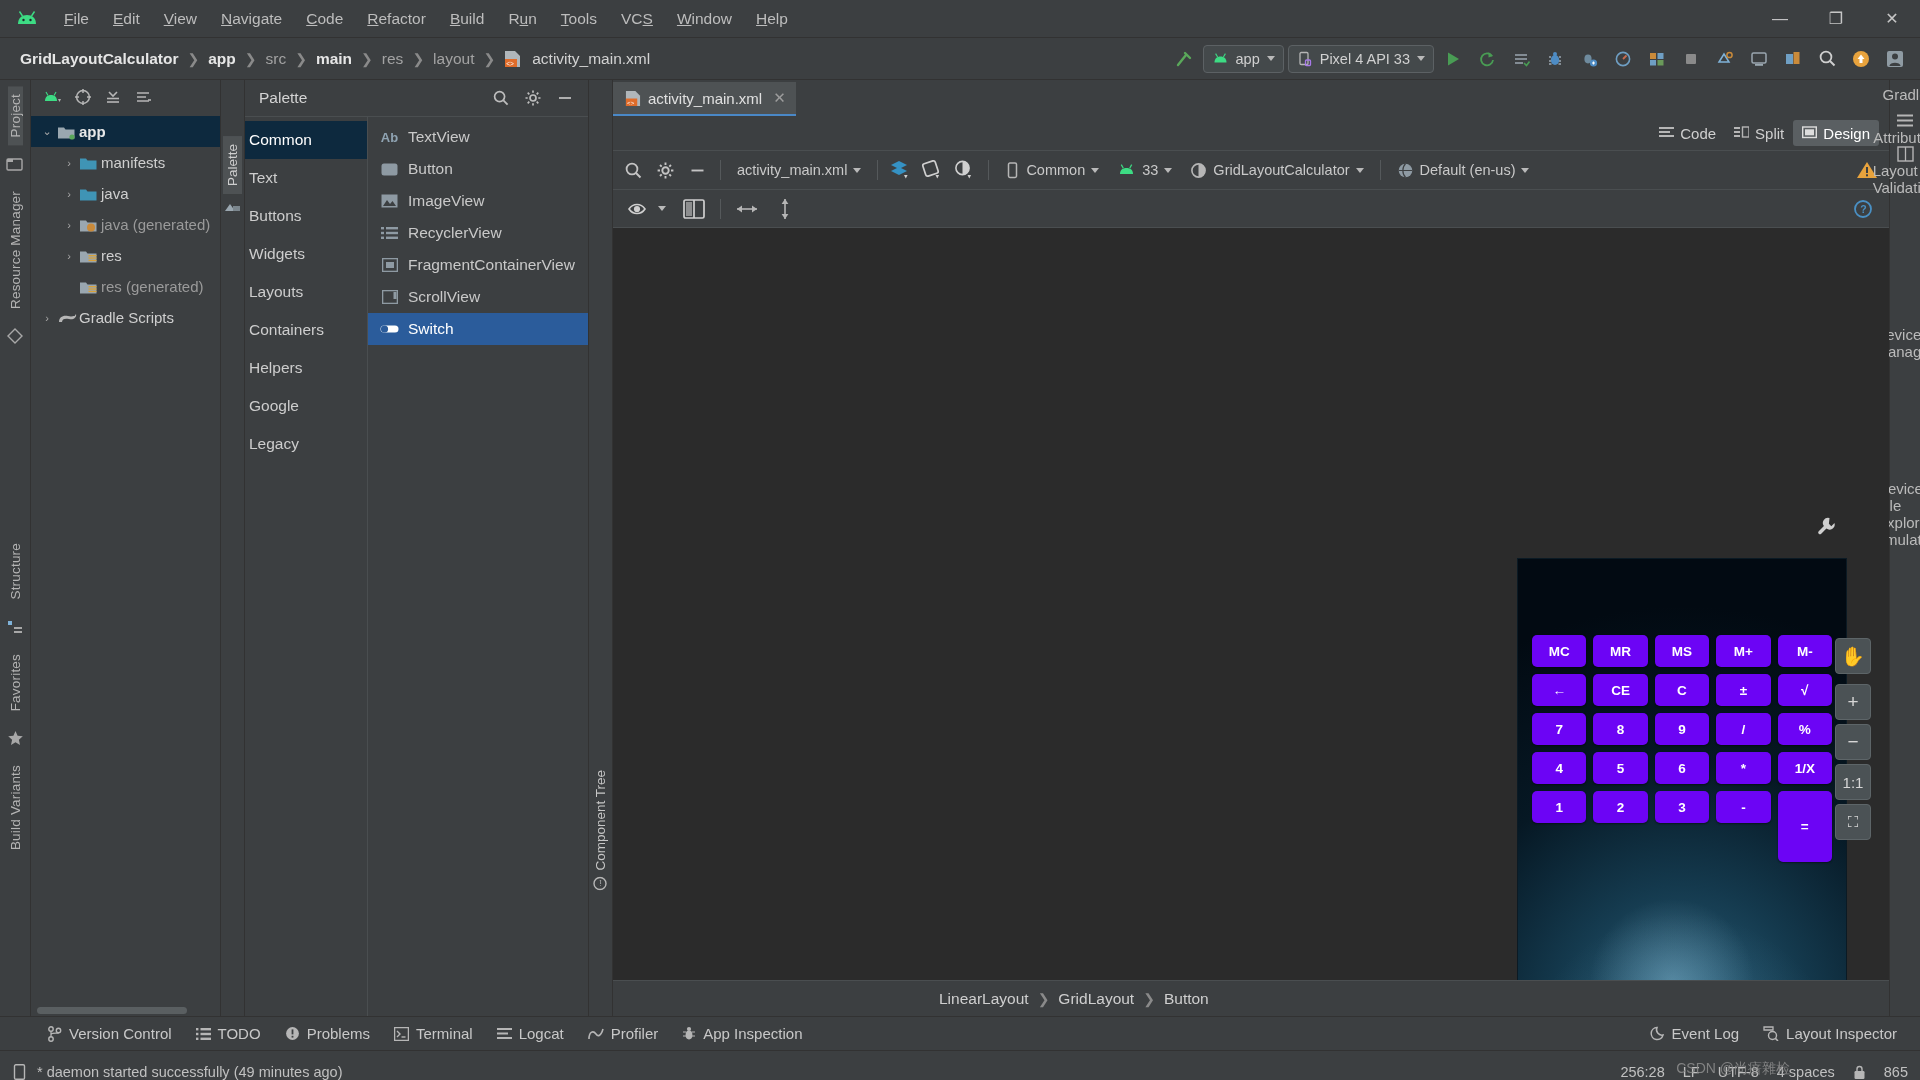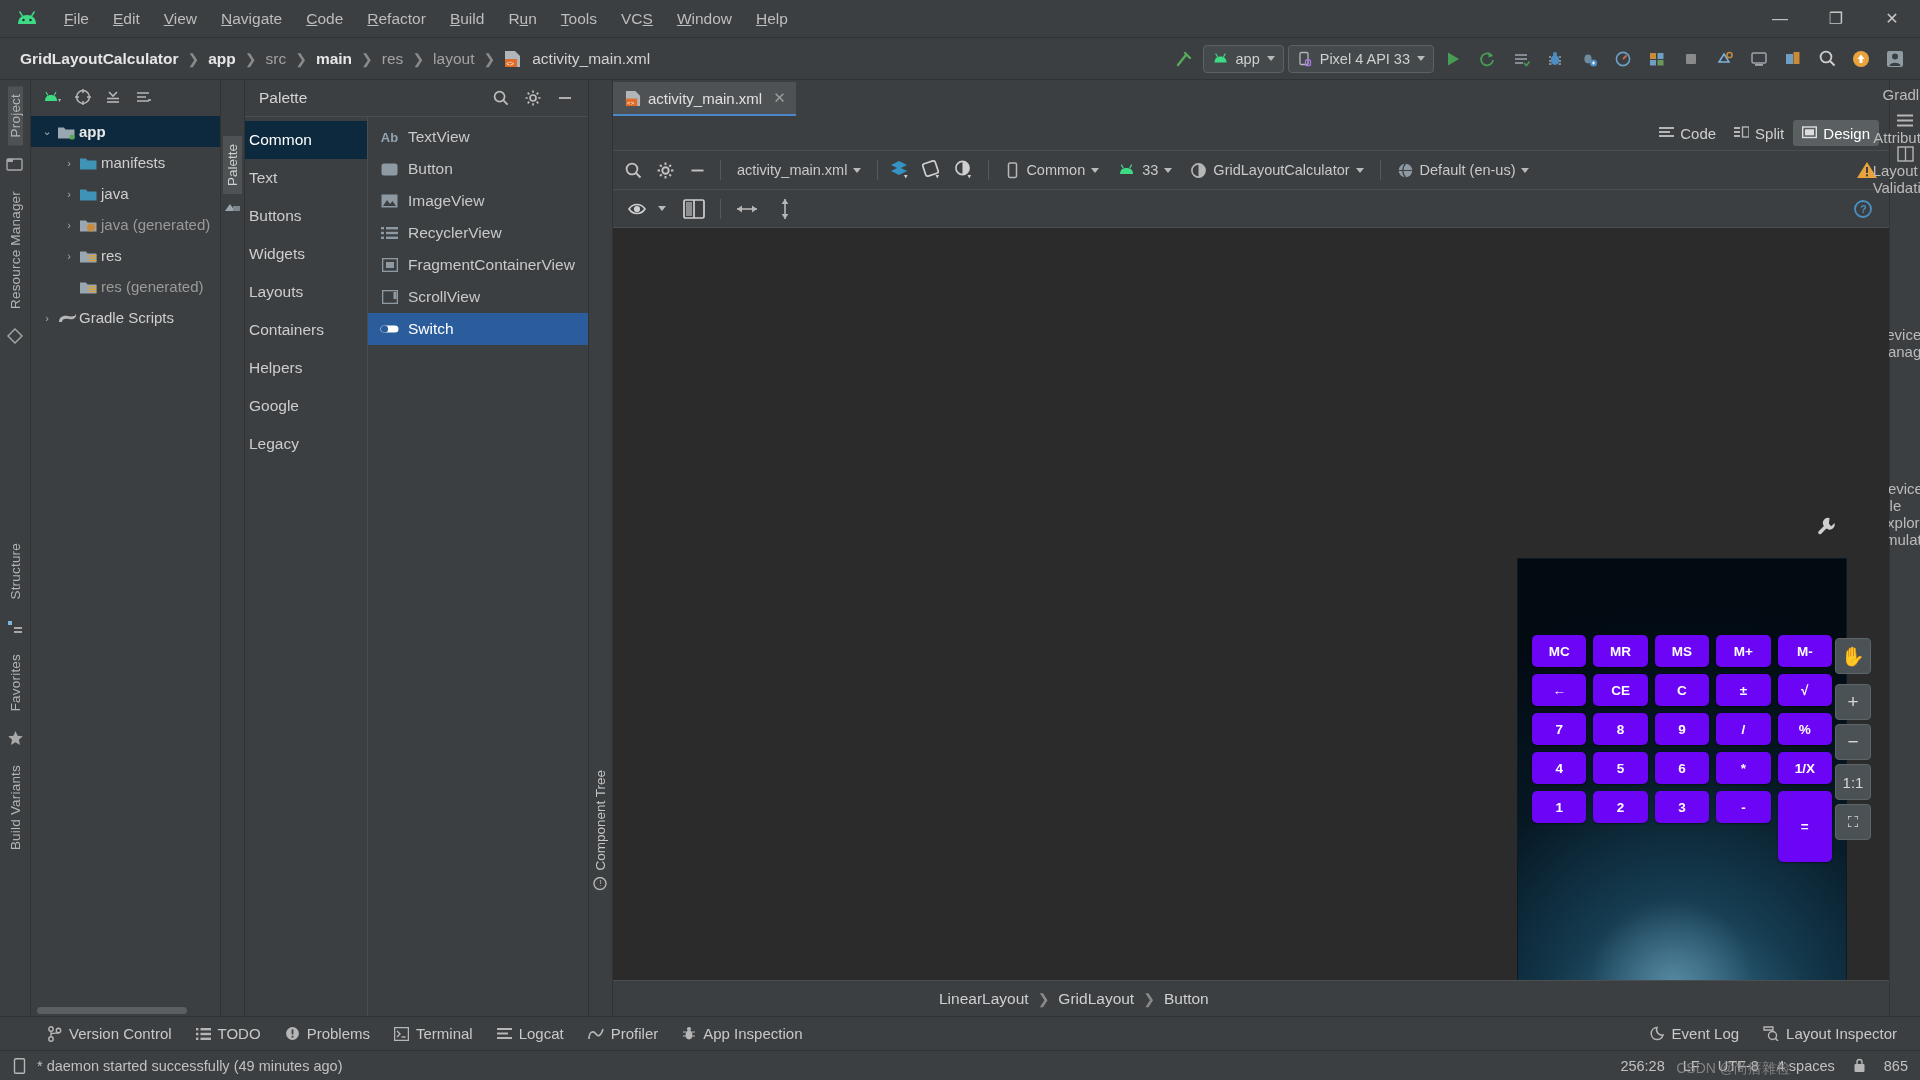--- a/index.html
+++ b/index.html
@@ -149,21 +149,21 @@
               padding-left:320px; gap:0px; border-top:1px solid #4a4e50;}
   .bcrumb{ color:#cfcfcf; font-size:15.5px; padding:0 6px;}
 
   
   .twbar{ height:34px; flex:0 0 34px; display:flex; align-items:center; background:#3c3f41;
           border-top:1px solid #323232; padding-left:36px; gap:2px;}
   .twitem{ display:flex;align-items:center;gap:7px;padding:4px 11px;color:#c8c8c8;font-size:15px;border-radius:3px;white-space:nowrap;}
   .twright{ margin-left:auto; display:flex; gap:2px; padding-right:12px;}
 
   
-  .statusbar{ height:30px; flex:0 0 30px; display:flex; align-items:center; background:#3c3f41;
+  .statusbar{ height:30px; flex:0 0 30px; display:flex; align-items:flex-end; background:#3c3f41;
               border-top:1px solid #323232; padding-left:12px; font-size:14.5px; color:#c0c0c0; gap:10px;}
   .st-right{ margin-left:auto; display:flex; align-items:center; gap:18px; padding-right:12px;}
   .watermark{ position:absolute; right:130px; bottom:2px; color:#8e8e8e; font-size:14px; opacity:.85;}
   svg{ display:block; }
 </style>
 </head>
 <body>
 
 <div class="app">
 

